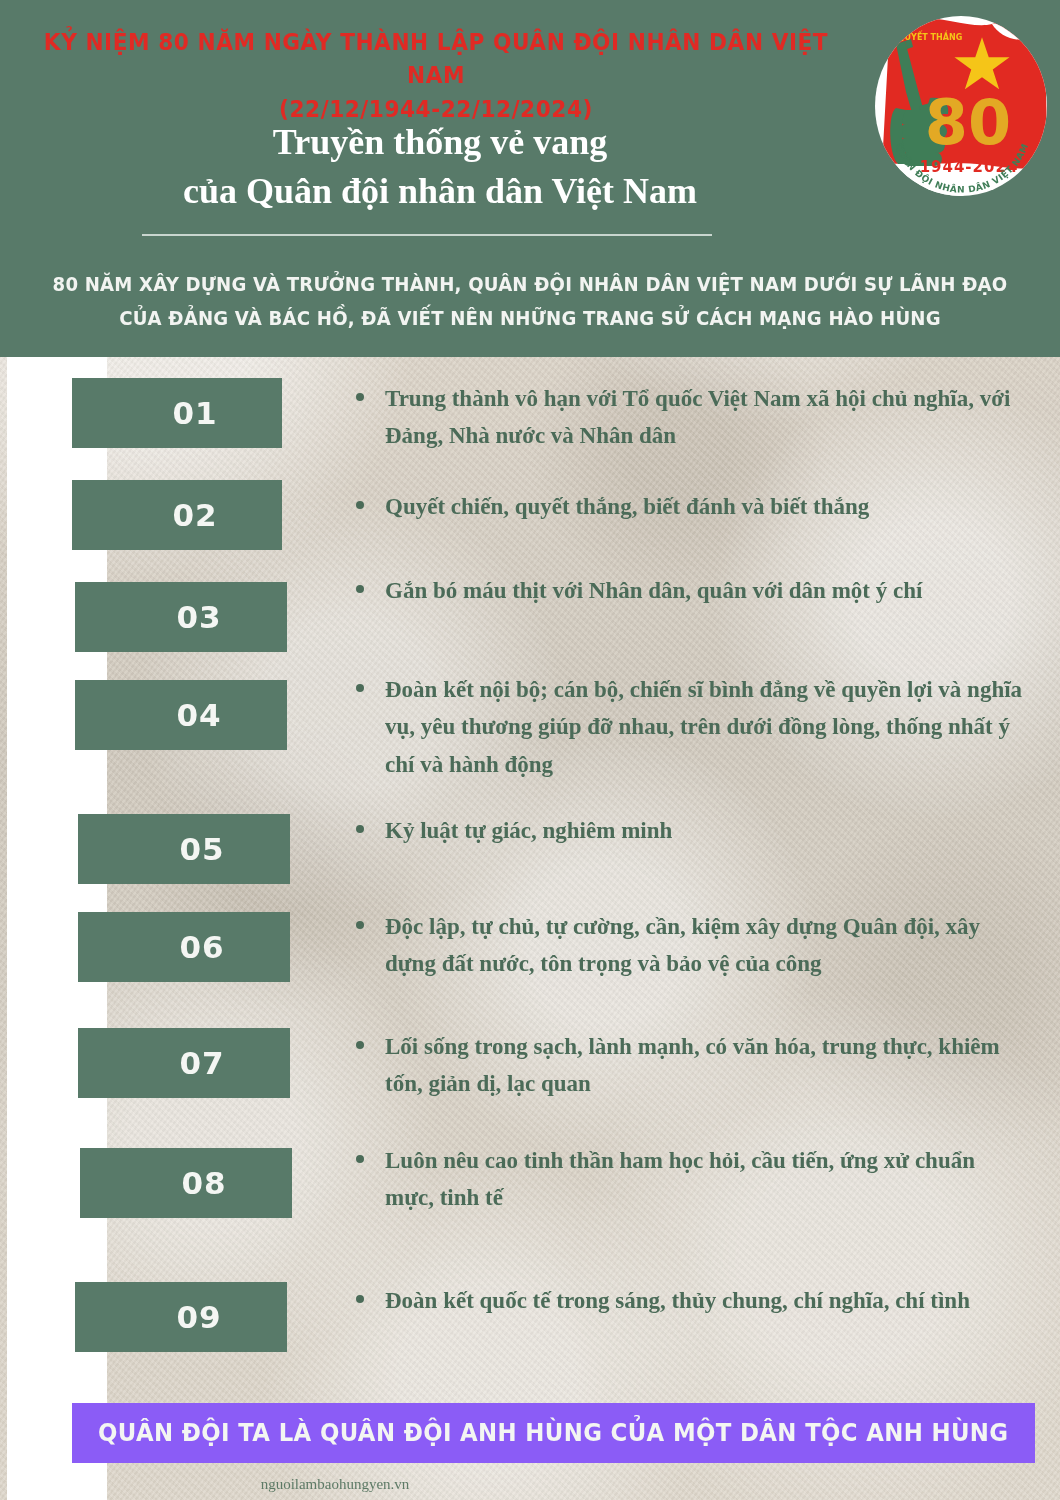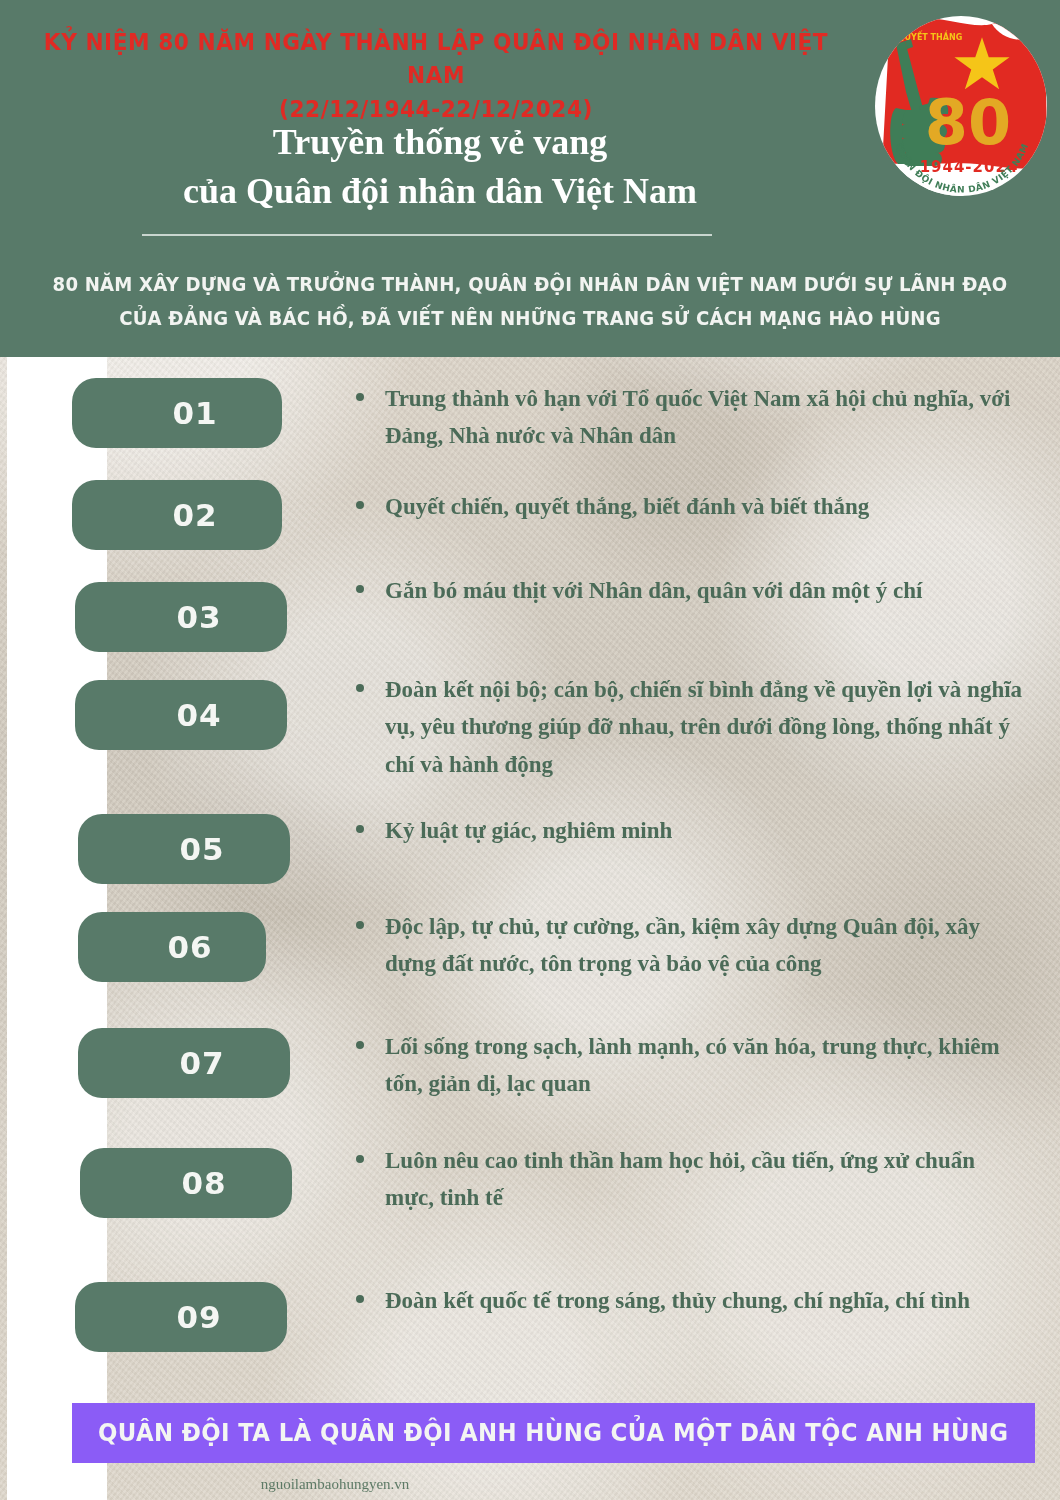--- a/index.html
+++ b/index.html
@@ -145,21 +145,20 @@
     color: #f4f6f3;
     font-family: "DejaVu Sans", sans-serif;
     font-weight: bold;
     font-size: 31px;
     letter-spacing: 1px;
     display: flex;
     align-items: center;
     justify-content: center;
     padding-left: 36px;
     box-sizing: border-box;
-    border-radius: 24px;
   }
 
   .item-text {
     position: absolute;
     left: 356px;
     width: 670px;
     color: #4b6b58;
     font-family: "Liberation Serif", serif;
     font-weight: bold;
     font-size: 23px;
@@ -319,21 +318,21 @@
 
     <div class="row">
       <div class="num-box" style="left:78px; width:212px; top:794px;margin-top:20px;">05</div>
       <div class="item-text" style="top:812px;">
         <span class="bullet"></span>
         <span class="txt"> Kỷ luật tự giác, nghiêm minh</span>
       </div>
     </div>
 
     <div class="row">
-      <div class="num-box" style="left:78px; width:188px; top:912px;">06</div>
+      <div class="num-box" style="left:78px; width:212px; top:912px;">06</div>
       <div class="item-text" style="top:908px;">
         <span class="bullet"></span>
         <span class="txt">Độc lập, tự chủ, tự cường, cần, kiệm xây dựng Quân đội, xây dựng đất nước, tôn trọng và bảo vệ của công</span>
       </div>
     </div>
 
     <div class="row">
       <div class="num-box" style="left:78px; width:212px; top:1028px;">07</div>
       <div class="item-text" style="top:1028px;">
         <span class="bullet"></span>

